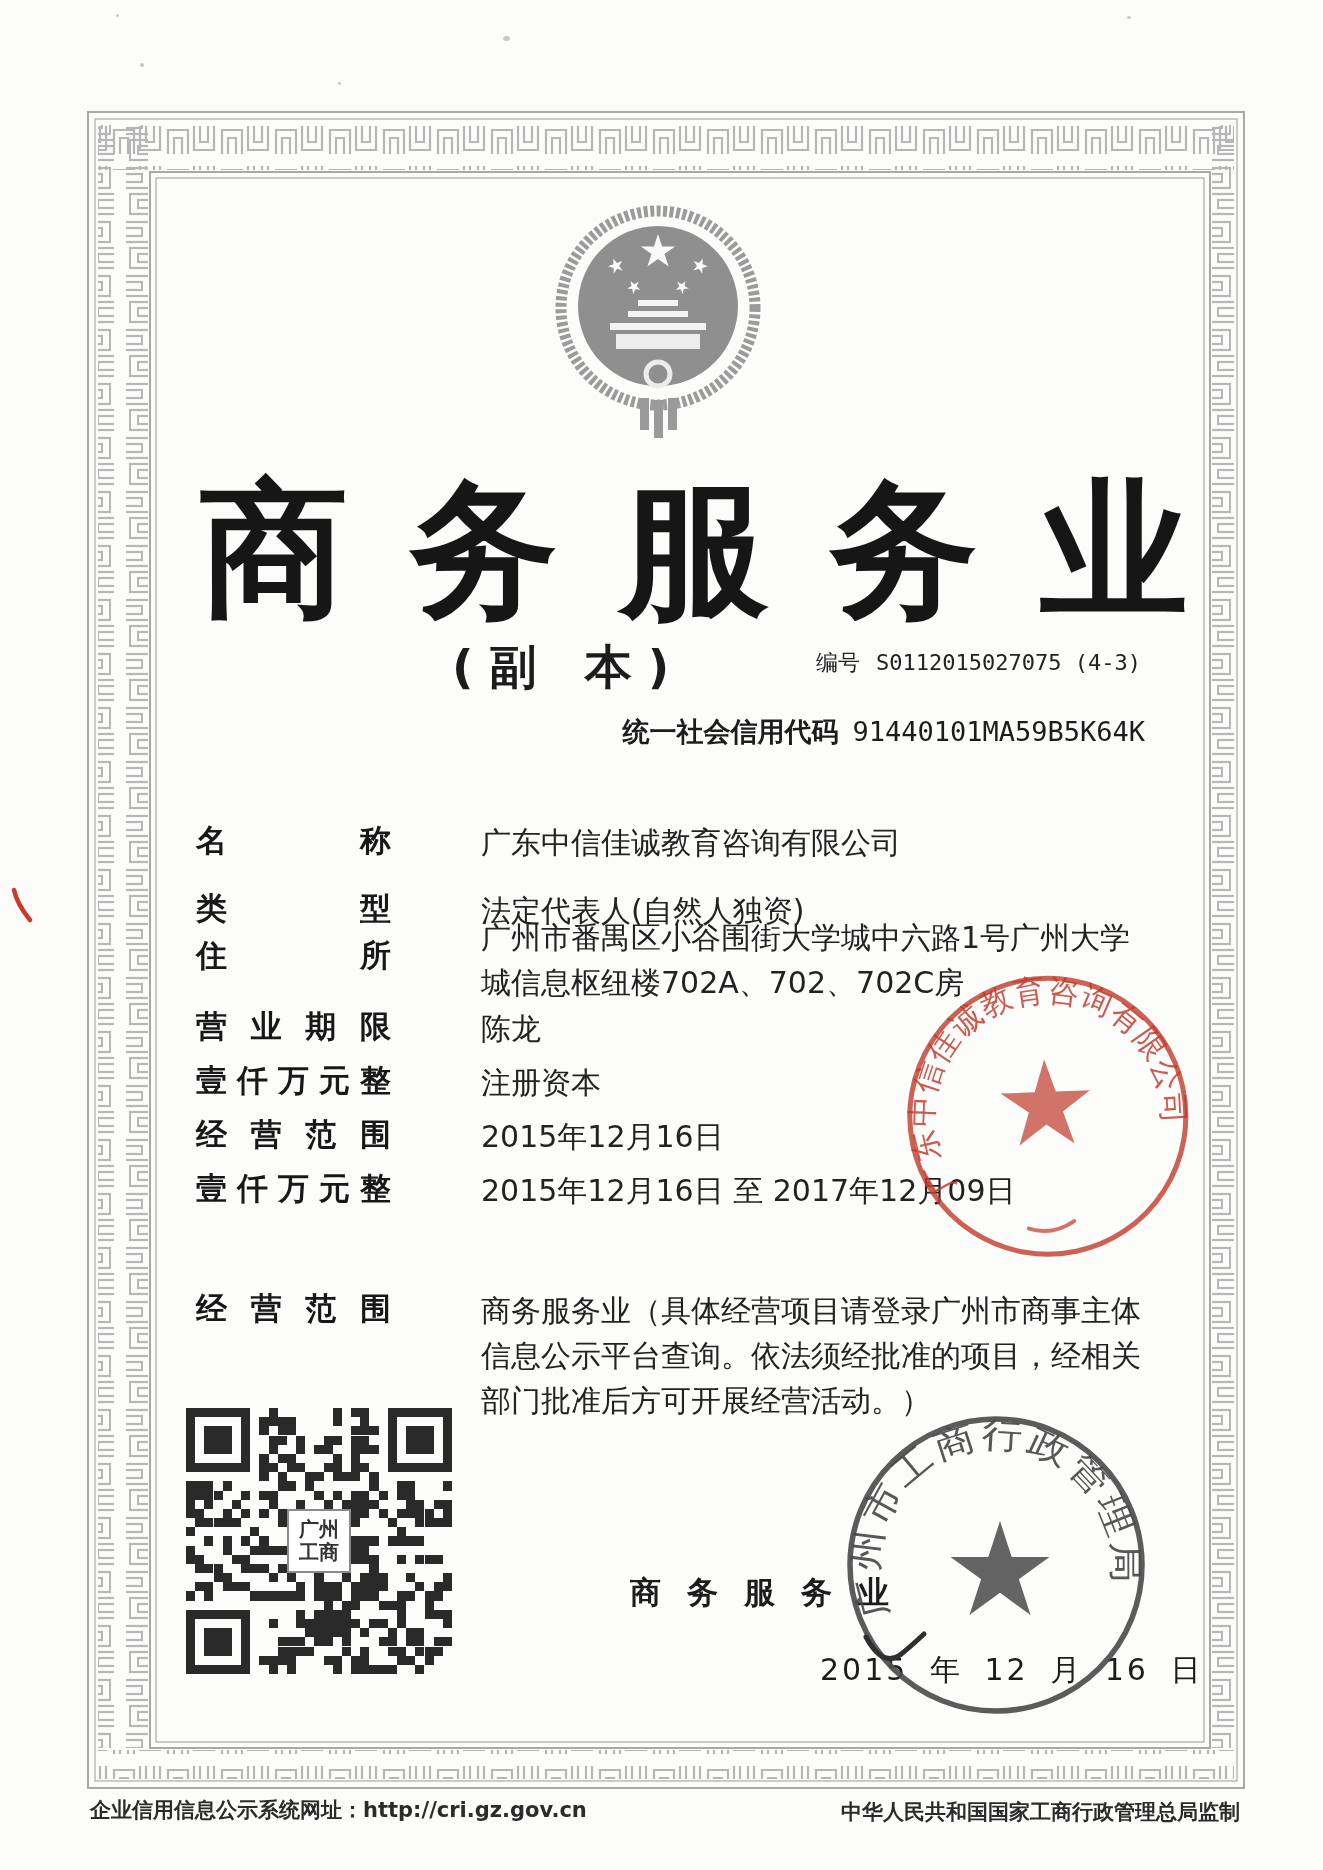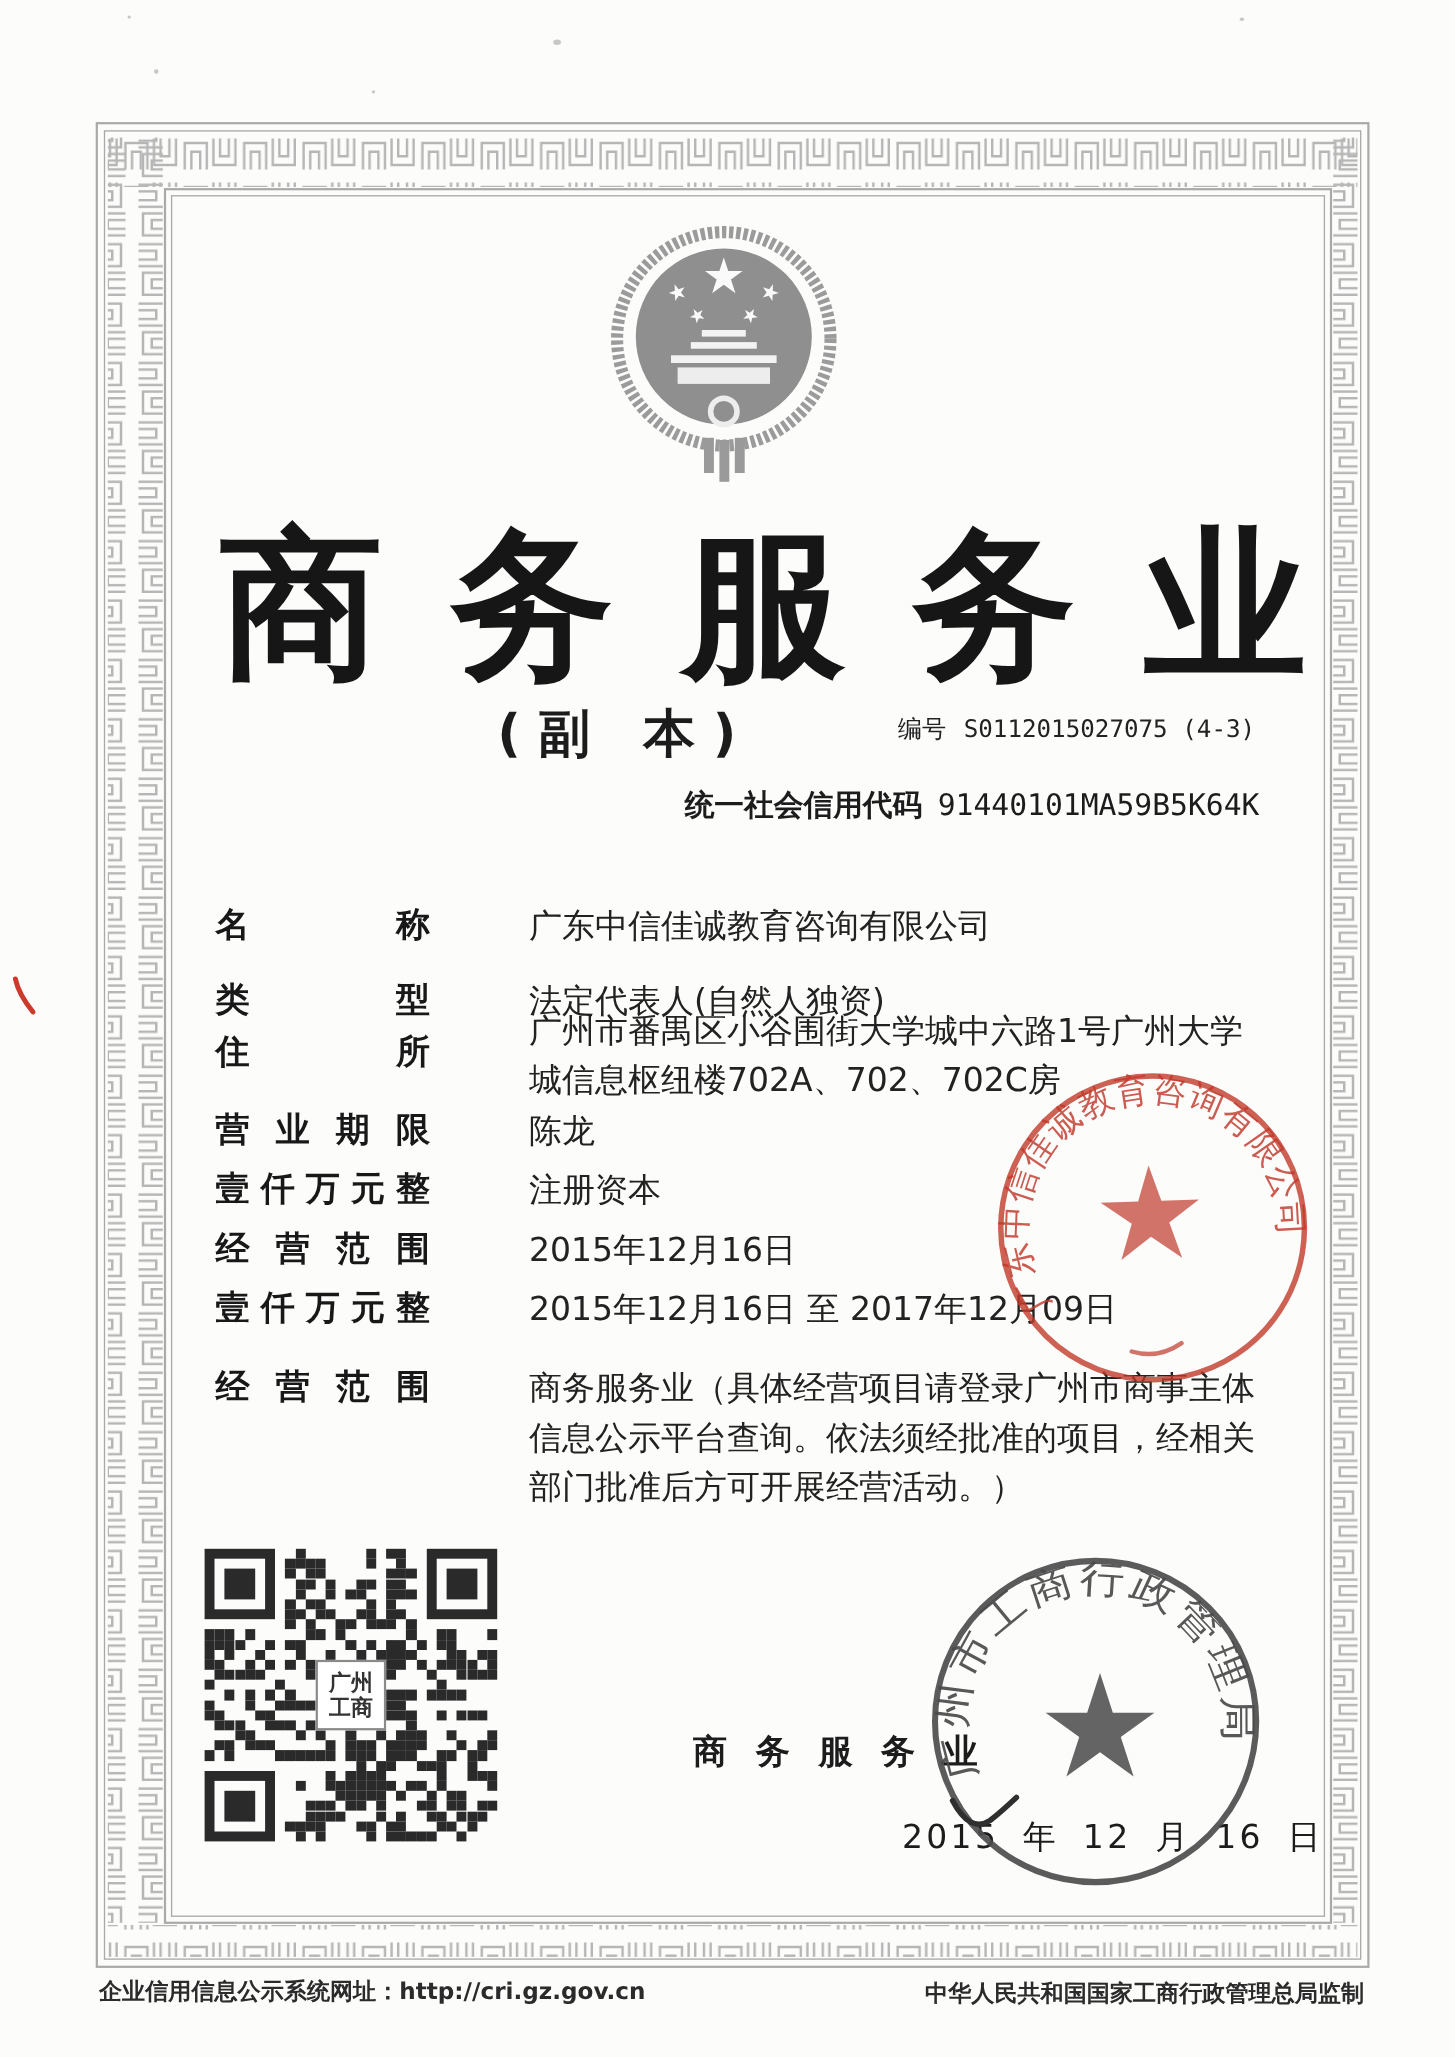--- a/index.html
+++ b/index.html
@@ -132,21 +132,21 @@
 </div>
 <div class="row" style="top:1060px">
   <span class="flabel">壹仟万元整</span><span class="fvalue">注册资本</span>
 </div>
 <div class="row" style="top:1114px">
   <span class="flabel">经营范围</span><span class="fvalue">2015年12月16日</span>
 </div>
 <div class="row" style="top:1168px">
   <span class="flabel">壹仟万元整</span><span class="fvalue">2015年12月16日 至 2017年12月09日</span>
 </div>
-<div class="row" style="top:1240px">
+<div class="row" style="top:1288px">
   <span class="flabel">经营范围</span><span class="fvalue">商务服务业（具体经营项目请登录广州市商事主体信息公示平台查询。依法须经批准的项目，经相关部门批准后方可开展经营活动。）</span>
 </div>
 
 <div class="abs qr">
   <div class="qr-cells">
       <i style="left:82.6px;top:0.0px;width:9.2px;height:9.2px"></i>
       <i style="left:146.8px;top:0.0px;width:9.2px;height:9.2px"></i>
       <i style="left:165.1px;top:0.0px;width:9.2px;height:9.2px"></i>
       <i style="left:174.3px;top:0.0px;width:9.2px;height:9.2px"></i>
       <i style="left:73.4px;top:9.2px;width:9.2px;height:9.2px"></i>

